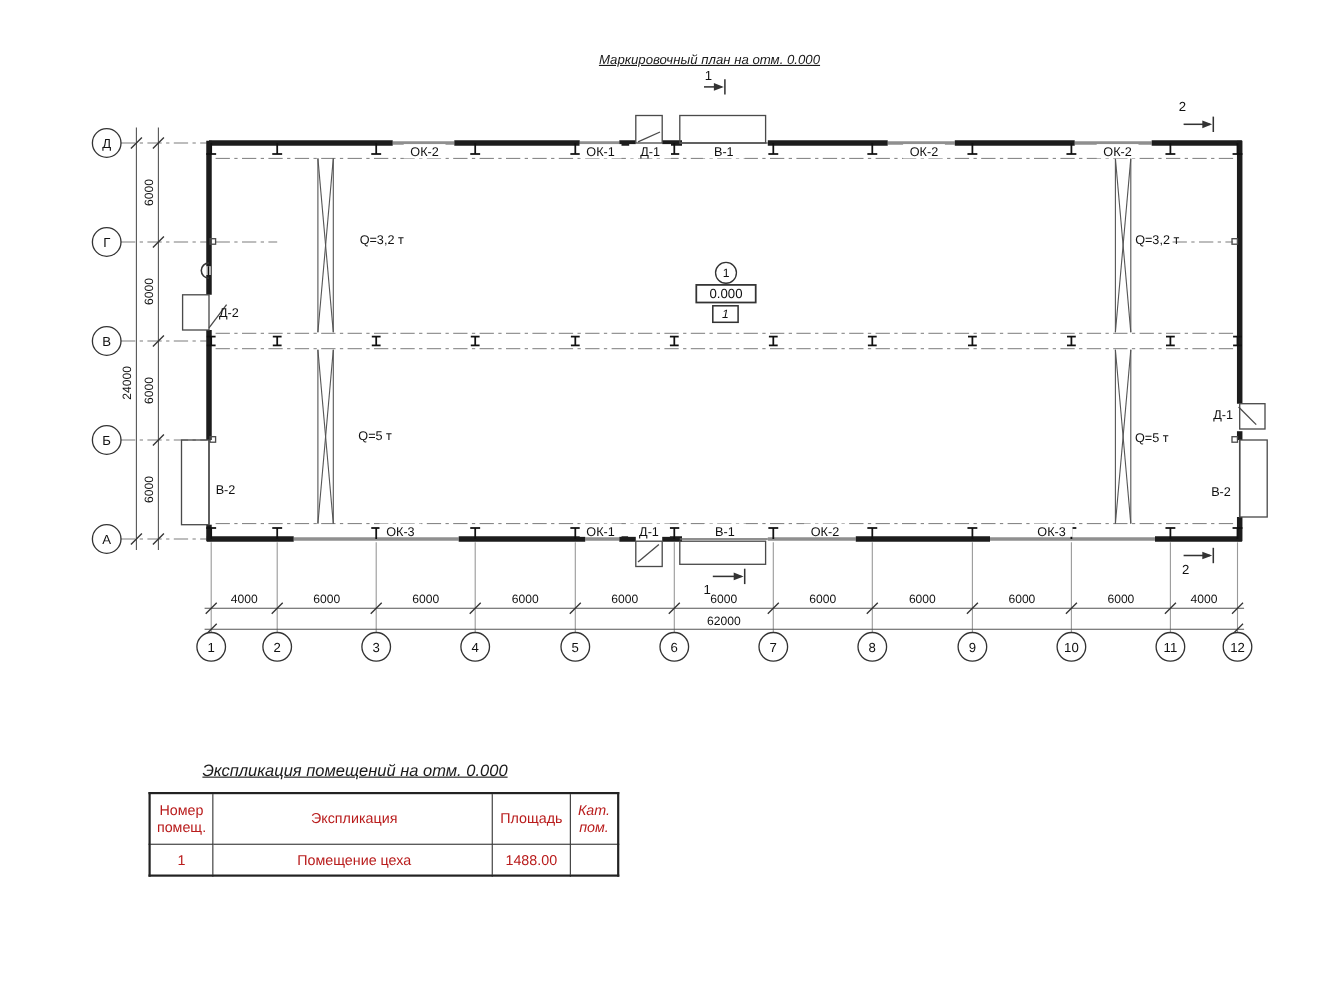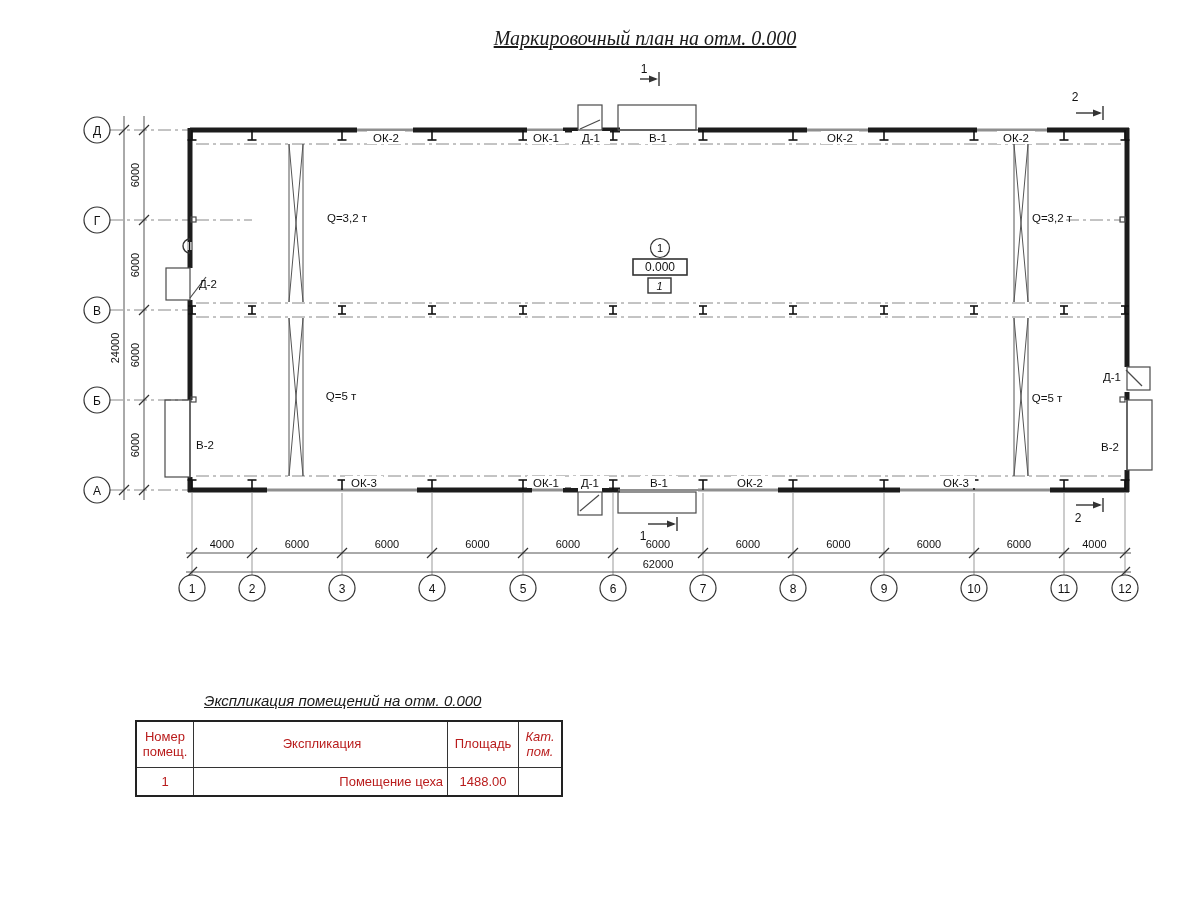--- a/index.html
+++ b/index.html
@@ -1,22 +1,22 @@
 <!DOCTYPE html>
 <html><head>
 <meta charset="utf-8">
 <style>
   html,body{margin:0;padding:0;background:#ffffff;}
   #page{position:relative;width:1200px;height:900px;background:#fff;overflow:hidden;
         font-family:"Liberation Sans",sans-serif;color:#111;}
   #plan-svg{position:absolute;left:0;top:0;}
-  .title-main{position:absolute;left:445px;top:27px;width:400px;text-align:center;
-      font-size:20px;font-style:italic;text-decoration:underline;color:#1a1a1a;font-family:Liberation Serif, serif;}
+  .title-main{position:absolute;left:445px;top:47px;width:400px;text-align:center;
+      font-size:12px;font-style:italic;text-decoration:underline;color:#1a1a1a;}
   .title-table{position:absolute;left:184px;top:692px;font-size:15px;font-style:italic;
-      text-decoration:underline;color:#1a1a1a;margin-left:20px;}
+      text-decoration:underline;color:#1a1a1a;}
   
   .wall{stroke:#1c1c1c;stroke-width:5;}
   .win{stroke:#8f8f8f;stroke-width:3;}
   .op{stroke:#6a6a6a;stroke-width:1.4;}
   .thin{stroke:#999;stroke-width:1;}
   .axis{stroke:#7a7a7a;stroke-width:0.9;stroke-dasharray:13 4 3 4;}
   .dim{stroke:#555;stroke-width:1;}
   .slash{stroke:#333;stroke-width:1.2;}
   .sym{stroke:#111;stroke-width:1.6;}
   .box{stroke:#4a4a4a;stroke-width:1.2;fill:none;}
@@ -28,21 +28,21 @@
   .t10{font-size:11px;} .t11{font-size:11.5px;} .t12{font-size:12px;} .ital{font-style:italic;}
   .whitebg{fill:#fff;stroke:none;}
   
   #expl-table{position:absolute;left:135px;top:720px;border-collapse:collapse;
       table-layout:fixed;font-size:13px;color:#b91c1c;}
   #expl-table td{border:1px solid #333;vertical-align:middle;padding:0 4px;overflow:hidden;}
   #expl-table{border:2px solid #222;}
   #expl-table .hdr td{text-align:center;height:45px;line-height:1.15;}
   #expl-table .row td{height:27px;}
   .c-num{width:48px;text-align:center;}
-  .c-name{width:242px;text-align:right;padding-left:7px !important;}
+  .c-name{width:242px;text-align:center;padding-left:7px !important;}
   .c-area{width:62px;text-align:center;}
   .c-cat{width:34px;text-align:center;font-style:italic;}
 </style>
 </head>
 <body>
 
 <div id="page">
 
   <div class="title-main">Маркировочный план на отм. 0.000</div>
 

